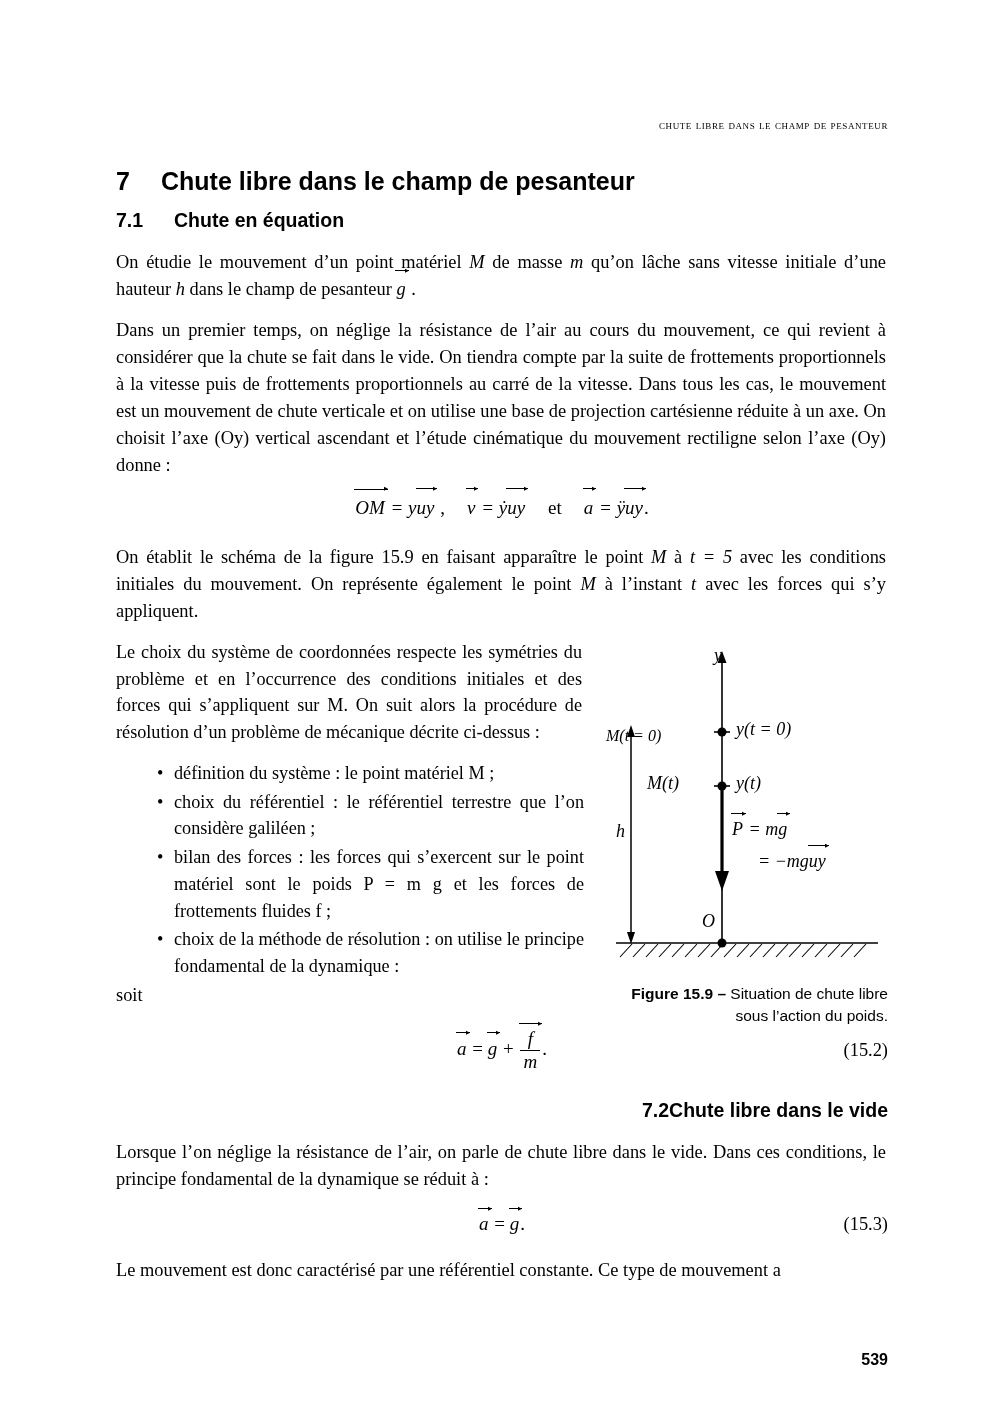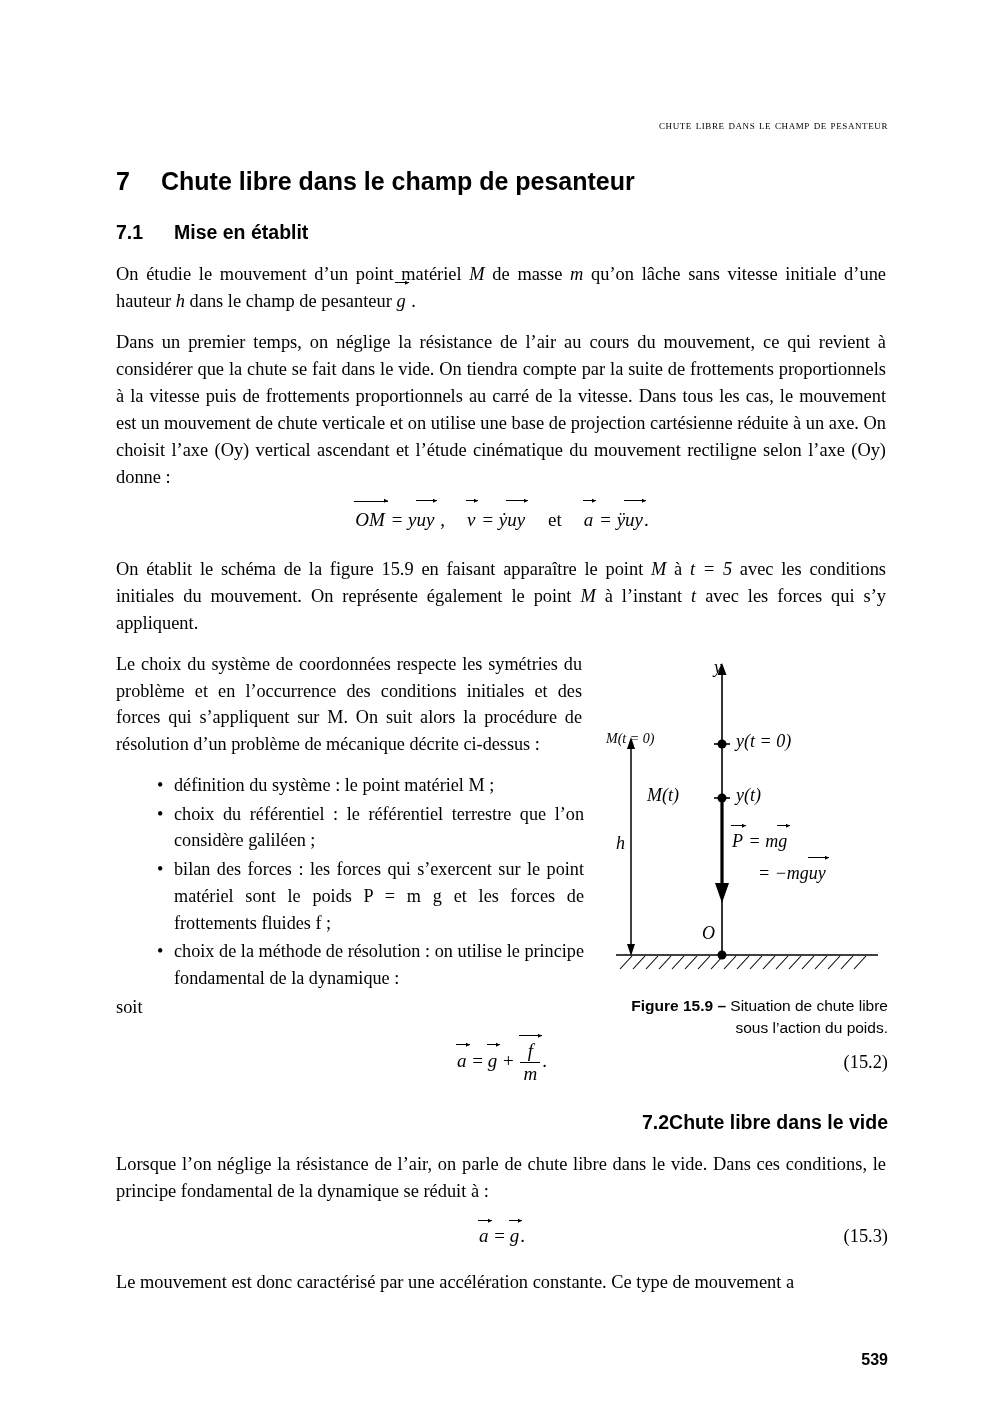--- a/index.html
+++ b/index.html
@@ -35,21 +35,21 @@
   .content {
     position: absolute;
     left: 116px;
     top: 168px;
     width: 772px;
   }
   h1.section-title {
     font-family: "Liberation Sans", sans-serif;
     font-size: 25px;
     font-weight: bold;
-    margin: 0 0 26px 0;
+    margin: 0 0 14px 0;
     line-height: 1.1;
   }
   h1.section-title .num {
     display: inline-block;
     width: 45px;
   }
   h2.subsection-title {
     font-family: "Liberation Sans", sans-serif;
     font-size: 19.5px;
     font-weight: bold;
@@ -216,21 +216,21 @@
 
   <div class="running-head">Chute libre dans le champ de pesanteur</div>
 
   <div class="content">
 
     <h1 class="section-title">
       <span class="num">7</span><span>Chute libre dans le champ de pesanteur</span>
     </h1>
 
     <h2 class="subsection-title">
-      <span class="num">7.1</span><span>Mise en établit</span>
+      <span class="num">7.1</span><span>Chute en équation</span>
     </h2>
 
     <p class="para"><span>On étudie le mouvement d’un point matériel </span><span class="it">M</span><span> de masse </span><span class="it">m</span><span> qu’on lâche sans vitesse initiale d’une hauteur </span><span class="it">h</span><span> dans le champ de pesanteur </span><span class="vec">g</span><span> .</span></p>
 
     <p class="para">Dans un premier temps, on néglige la résistance de l’air au cours du mouvement, ce qui revient à considérer que la chute se fait dans le vide. On tiendra compte par la suite de frottements proportionnels à la vitesse puis de frottements proportionnels au carré de la vitesse. Dans tous les cas, le mouvement est un mouvement de chute verticale et on utilise une base de projection cartésienne réduite à un axe. On choisit l’axe (Oy) vertical ascendant et l’étude cinématique du mouvement rectiligne selon l’axe (Oy) donne :</p>
 
     <div class="eq">
       <span class="vec vecwide">OM</span><span class="it"> = y</span><span class="vec">uy</span><span> ,</span><span class="gap"></span><span class="vec">v</span><span class="it"> = ẏ</span><span class="vec">uy</span><span class="gap"></span><span>et</span><span class="gap"></span><span class="vec">a</span><span class="it"> = ÿ</span><span class="vec">uy</span><span>.</span>
     </div>
 
@@ -288,21 +288,21 @@
           <circle cx="116" cy="147" r="4.5" fill="#000"></circle>
 
           <line x1="116" y1="150" x2="116" y2="240" stroke="#000" stroke-width="3.2"></line>
           <polygon points="116,252 109,232 123,232" fill="#000"></polygon>
 
           <circle cx="116" cy="304" r="4.5" fill="#000"></circle>
         </svg>
 
         <div style="position:absolute; left:0; top:0; width:282px; height:330px; pointer-events:none;">
           <div style="position:absolute; left:108px; top:6px; font-style:italic; font-size:18px;">y</div>
-          <div style="position:absolute; left:0px; top:80px; font-size:14px; white-space:nowrap;"><span class="it">M(t = 0)</span></div>
+          <div style="position:absolute; left:0px; top:88px; font-size:16px; white-space:nowrap;"><span class="it">M(t = 0)</span></div>
           <div style="position:absolute; left:130px; top:80px; font-size:18px; white-space:nowrap;"><span class="it">y(t = 0)</span></div>
           <div style="position:absolute; left:41px; top:134px; font-size:18px; white-space:nowrap;"><span class="it">M(t)</span></div>
           <div style="position:absolute; left:130px; top:134px; font-size:18px; white-space:nowrap;"><span class="it">y(t)</span></div>
           <div style="position:absolute; left:10px; top:182px; font-style:italic; font-size:18px;">h</div>
           <div style="position:absolute; left:126px; top:180px; font-size:18px; white-space:nowrap;"><span class="vec">P</span><span class="it"> = m</span><span class="vec">g</span></div>
           <div style="position:absolute; left:152px; top:212px; font-size:18px; white-space:nowrap;"><span class="it">= −mg</span><span class="vec">uy</span></div>
           <div style="position:absolute; left:96px; top:272px; font-style:italic; font-size:18px;">O</div>
         </div>
 
         <div class="figure-caption">
@@ -325,19 +325,19 @@
       <span class="num">7.2</span><span>Chute libre dans le vide</span>
     </h2>
 
     <p class="para">Lorsque l’on néglige la résistance de l’air, on parle de chute libre dans le vide. Dans ces conditions, le principe fondamental de la dynamique se réduit à :</p>
 
     <div class="eq-numbered">
       <span class="vec">a</span><span> = </span><span class="vec">g</span><span>.</span>
       <span class="eqnum">(15.3)</span>
     </div>
 
-    <p class="para" style="margin-top:22px;">Le mouvement est donc caractérisé par une accélération constante. Ce type de mouvement a</p>
+    <p class="para" style="margin-top:22px;">Le mouvement est donc caractérisé par une référentiel constante. Ce type de mouvement a</p>
 
   </div>
 
   <div class="page-number">539</div>
 
 </div>
 
 </body></html>

